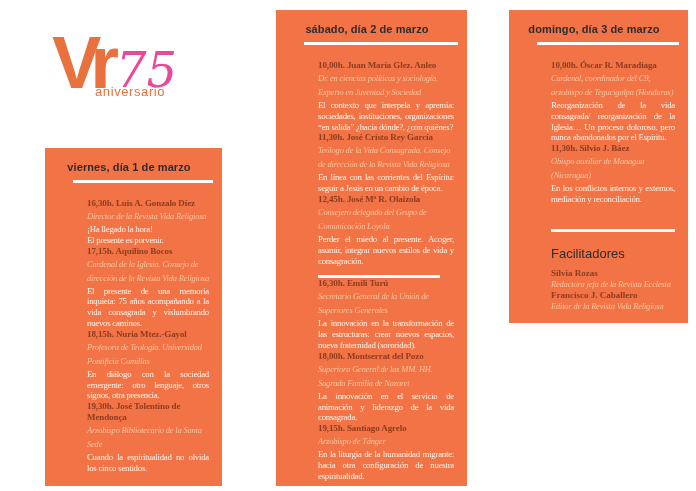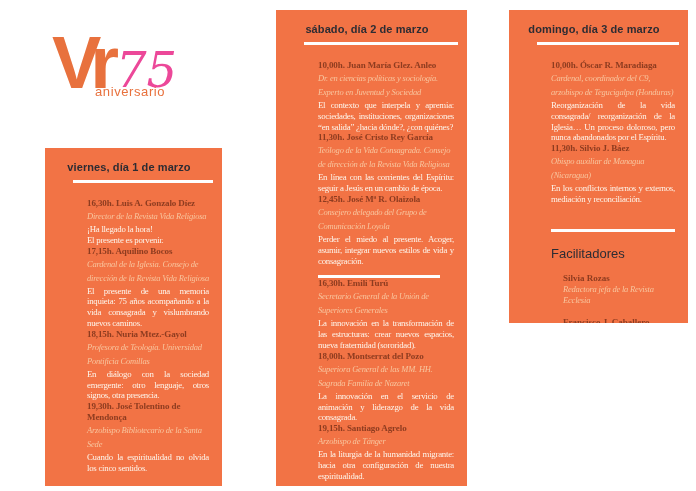--- a/index.html
+++ b/index.html
@@ -67,21 +67,21 @@
     letter-spacing:-0.25px;text-align:justify;white-space:pre-line;margin-top:1px;
   }
   .divider{height:3px;background:#FEFEFE;margin:9px 14px 0 0;}
   .panel-domingo .divider{margin:24px 0 0 0;}
 
   
   .fac-heading{
     font-family:"Liberation Sans", sans-serif;font-weight:400;
     font-size:13px;color:#2D2C33;margin:14px 0 7px 0;
   }
-  .person{margin:12px;}
+  .person{margin:0;}
   .person-name{font-weight:700;font-size:9px;line-height:11.5px;color:#8E3C20;}
   .person-role{font-style:italic;font-size:8.5px;line-height:10.5px;color:#F8C59E;letter-spacing:-0.2px;}
 </style>
 </head>
 <body>
 
 <div class="page">
 
   <div class="logo">
     <span class="logo-mark">Vr</span>

